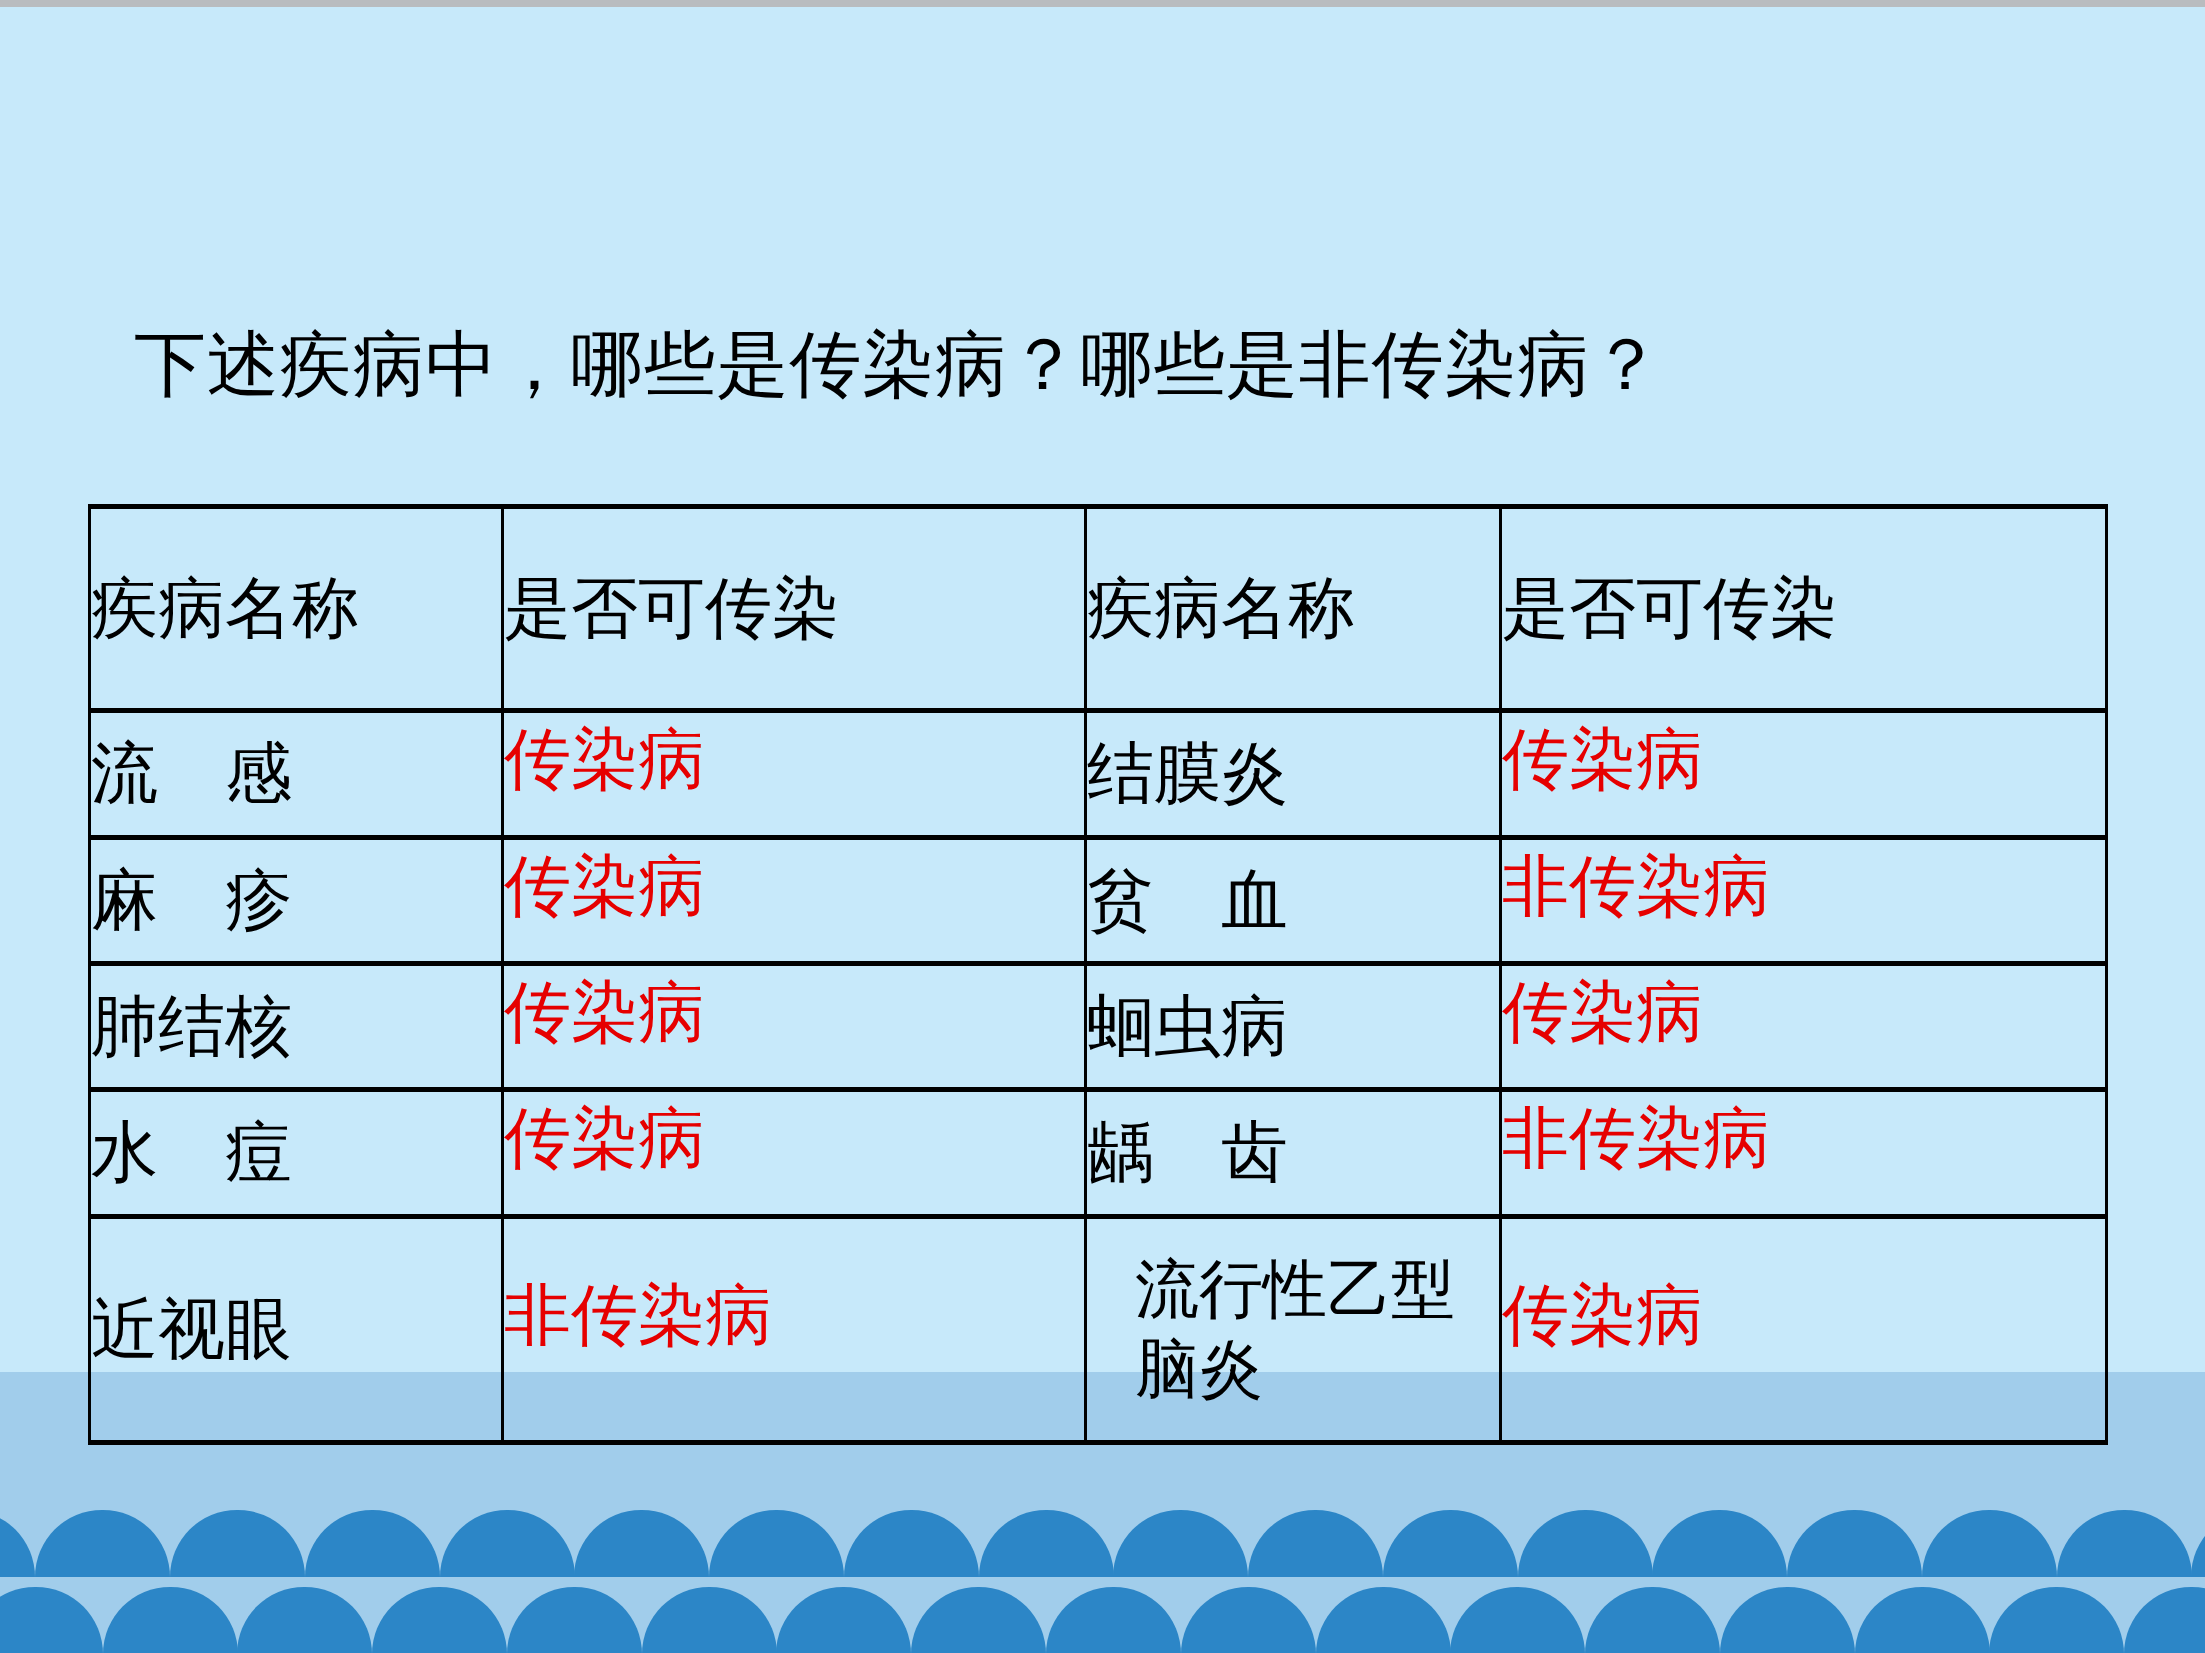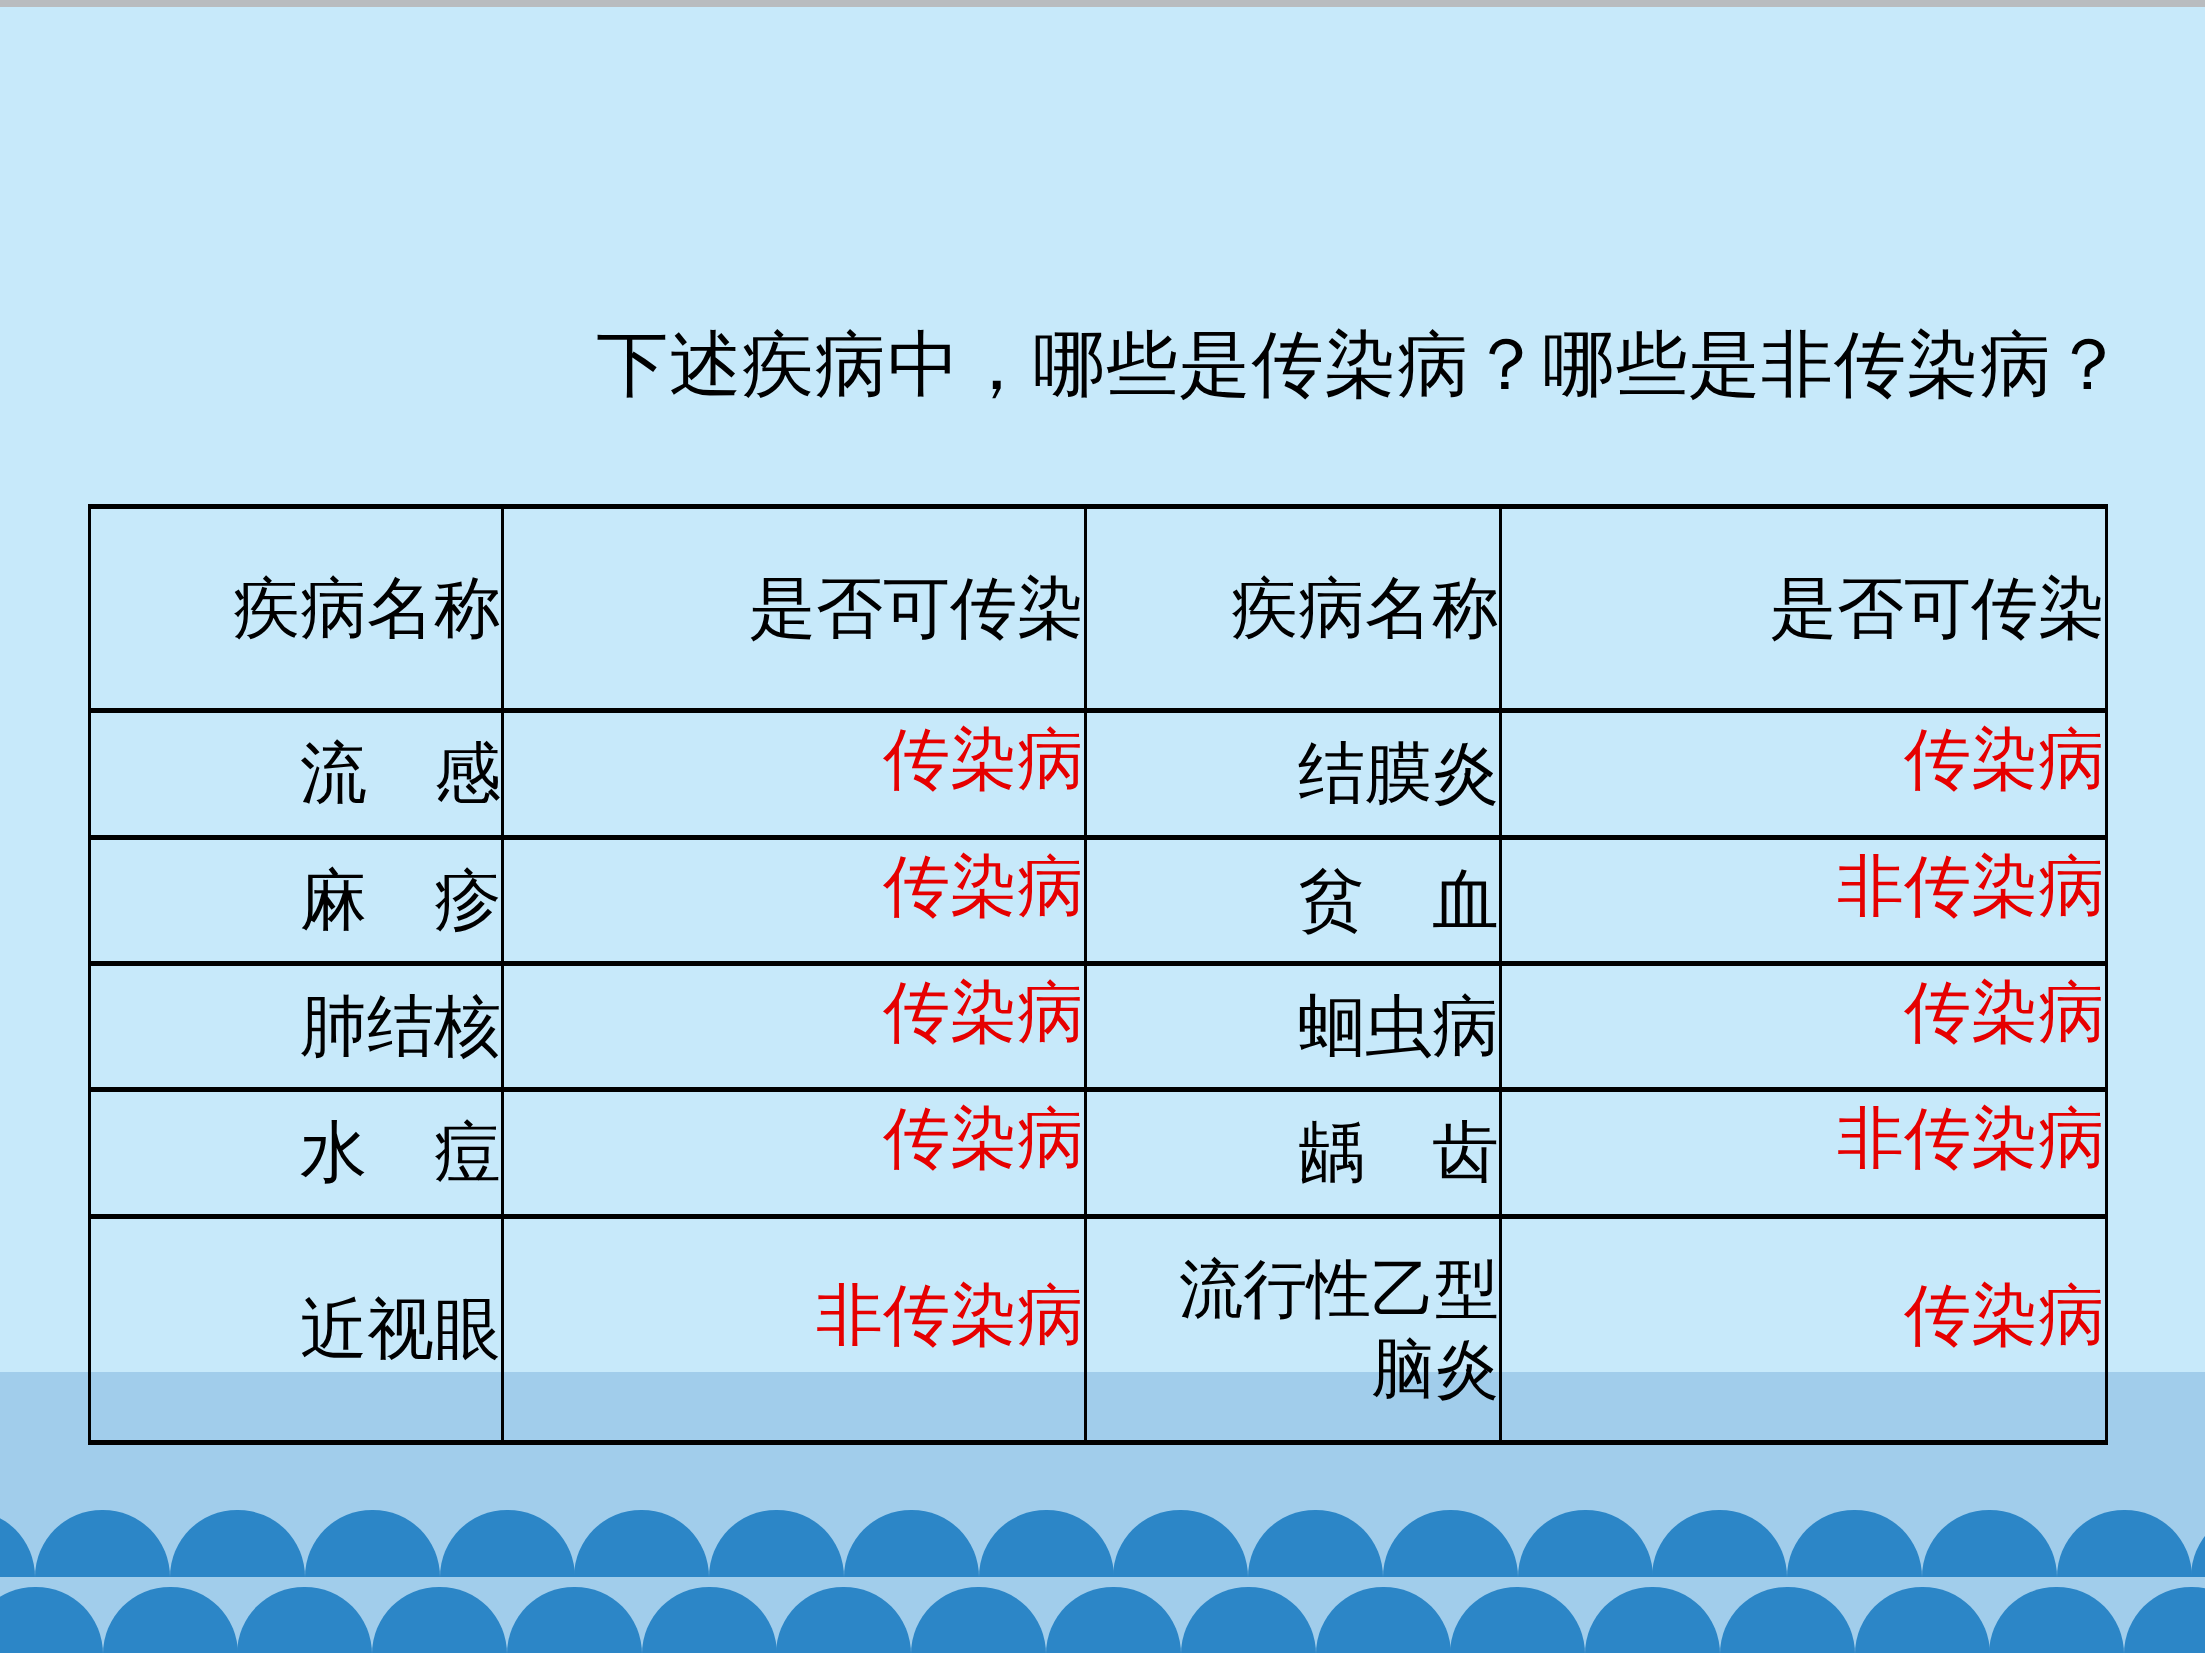--- a/index.html
+++ b/index.html
@@ -31,37 +31,36 @@
   }
   .slide-title {
     position: absolute;
     left: 134px; top: 325px;
     width: 1991px;
     font-size: 72px;
     line-height: 1.12;
     color: #000;
     white-space: nowrap;
     letter-spacing: 0.8px;
-    text-align: right;
   }
   table.disease-table {
     position: absolute;
     left: 88px; top: 504px;
     width: 2018px;
     height: 941px;
     border-collapse: collapse;
     table-layout: fixed;
     background: transparent;
     z-index: 5;
   }
   table.disease-table td {
     border: 3.8px solid #000;
     border-top-width: 5.4px;
     border-bottom-width: 5.4px;
-    text-align: right;
+    text-align: left;
     vertical-align: middle;
     padding: 0;
     font-size: 67px;
     color: #000;
     line-height: 1.15;
   }
   td .answer {
     color: var(--red, #e60000);
     position: relative;
     top: -11.5px;

